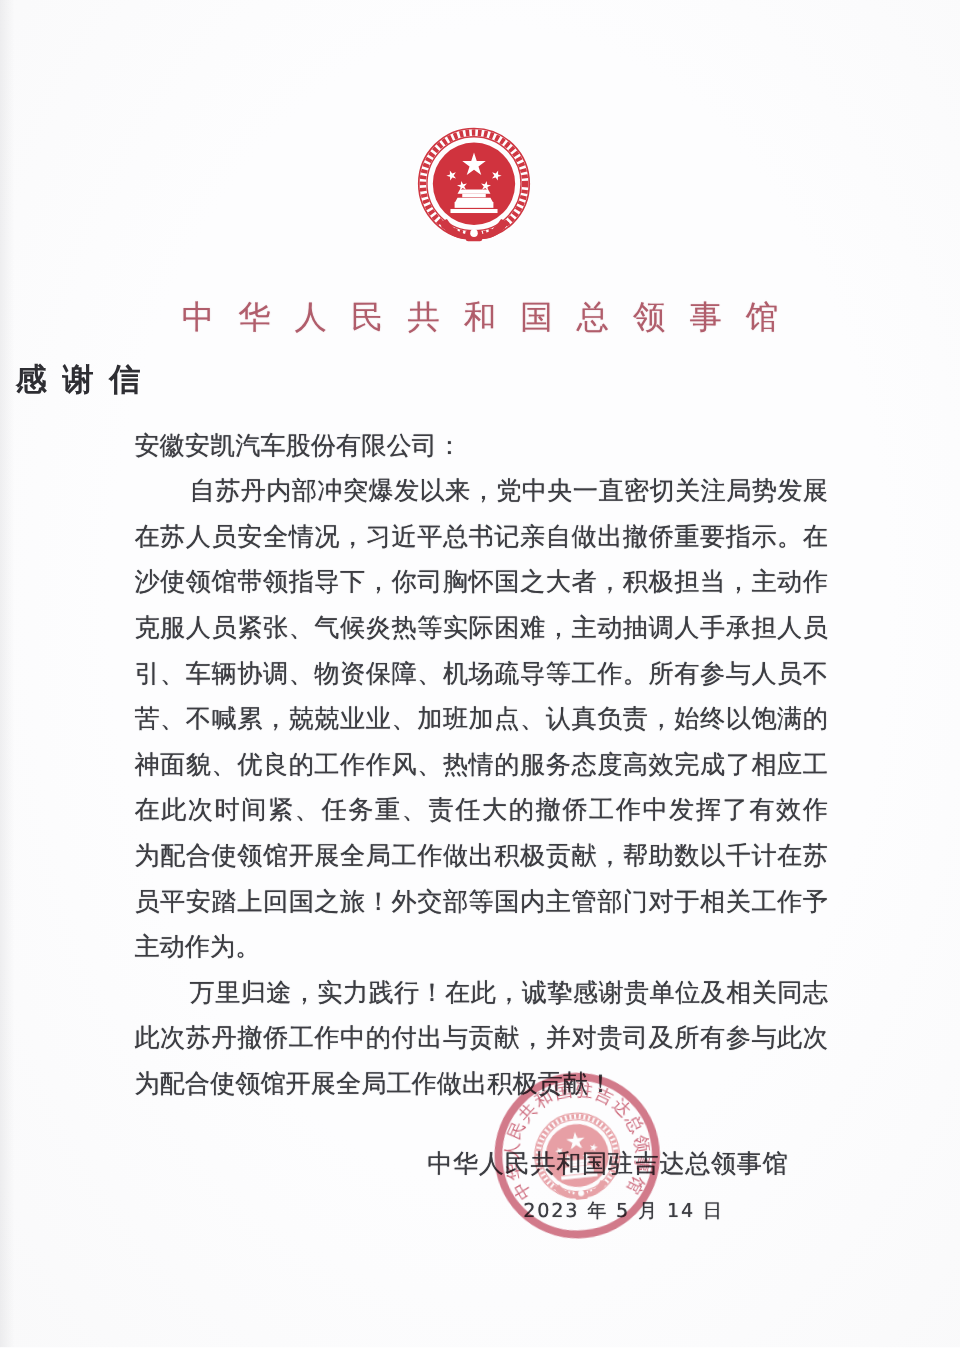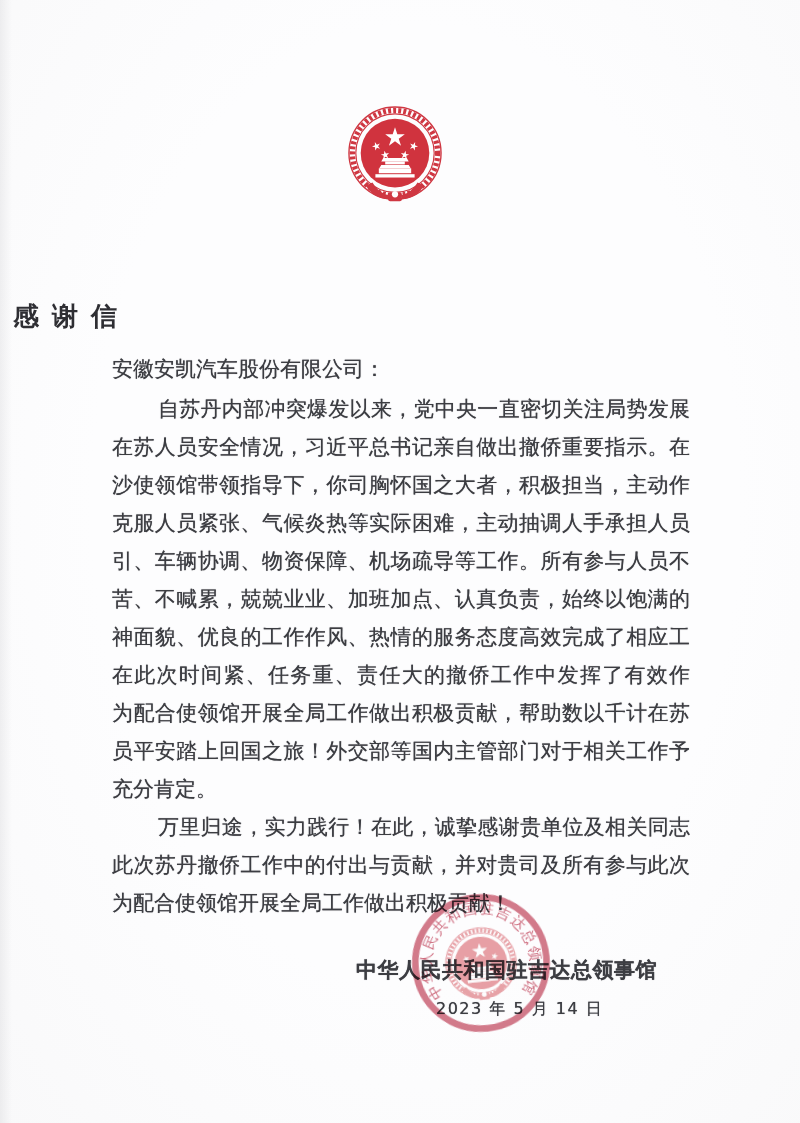--- a/index.html
+++ b/index.html
@@ -66,42 +66,41 @@
   .body-block {
     position: absolute;
     left: 112px;
     top: 352px;
     width: 578px;
     color: #3c3d42;
     font-size: 21px;
     line-height: 38px;
     text-shadow: 0 0 0.7px rgba(64,65,70,0.85);
   }
-  .salutation { height: 38px; font-family: Liberation Mono, monospace; }
+  .salutation { height: 38px; }
   .bline { height: 38px; white-space: nowrap; }
   .bline.fill {
     white-space: normal;
     text-align: justify;
     text-align-last: justify;
     text-justify: inter-character;
     overflow: hidden;
   }
   .bline.indent { text-indent: 46px; }
 
   
   .signature {
     position: absolute;
     left: 356px;
     top: 956px;
     color: #3c3d42;
     font-size: 21px;
     letter-spacing: 0.5px;
     white-space: nowrap;
     text-shadow: 0 0 0.7px rgba(64,65,70,0.85);
-    font-weight: bold;
   }
   .sign-date {
     position: absolute;
     left: 436px;
     top: 999px;
     color: #3c3d42;
     font-size: 16px;
     letter-spacing: 1.5px;
     white-space: nowrap;
     text-shadow: 0 0 0.7px rgba(64,65,70,0.85);
@@ -155,37 +154,38 @@
             <path d="M-7,47 C-16,47 -24,42 -30,33 L-23,30 C-18,38 -12,42 -6,43 Z"></path>
             <path d="M7,47 C16,47 24,42 30,33 L23,30 C18,38 12,42 6,43 Z"></path>
           </g>
           <circle cx="0" cy="42" r="3.2" fill="#ffffff"></circle>
         </g>
       </defs>
       <use href="#emblemG"></use>
     </svg>
   </div>
 
+  <div class="letterhead">中华人民共和国总领事馆</div>
 
   <div class="letter-title">感谢信</div>
 
   <div class="body-block">
     <div class="salutation">安徽安凯汽车股份有限公司：</div>
     <div>
         <div class="bline indent fill">自苏丹内部冲突爆发以来，党中央一直密切关注局势发展及</div>
         <div class="bline fill">在苏人员安全情况，习近平总书记亲自做出撤侨重要指示。在驻</div>
         <div class="bline fill">沙使领馆带领指导下，你司胸怀国之大者，积极担当，主动作为，</div>
         <div class="bline fill">克服人员紧张、气候炎热等实际困难，主动抽调人手承担人员指</div>
         <div class="bline fill">引、车辆协调、物资保障、机场疏导等工作。所有参与人员不怕</div>
         <div class="bline fill">苦、不喊累，兢兢业业、加班加点、认真负责，始终以饱满的精</div>
         <div class="bline fill">神面貌、优良的工作作风、热情的服务态度高效完成了相应工作，</div>
         <div class="bline fill">在此次时间紧、任务重、责任大的撤侨工作中发挥了有效作用，</div>
         <div class="bline fill">为配合使领馆开展全局工作做出积极贡献，帮助数以千计在苏人</div>
         <div class="bline fill">员平安踏上回国之旅！外交部等国内主管部门对于相关工作予以</div>
-        <div class="bline">充分肯定。</div>
+        <div class="bline">主动作为。</div>
         <div class="bline indent fill">万里归途，实力践行！在此，诚挚感谢贵单位及相关同志在</div>
         <div class="bline fill">此次苏丹撤侨工作中的付出与贡献，并对贵司及所有参与此次撤</div>
         <div class="bline">为配合使领馆开展全局工作做出积极贡献！</div>
       </div>
   </div>
 
   <div class="signature">中华人民共和国驻吉达总领事馆</div>
   <div class="sign-date">2023 年 5 月 14 日</div>
 
   <div class="seal">

